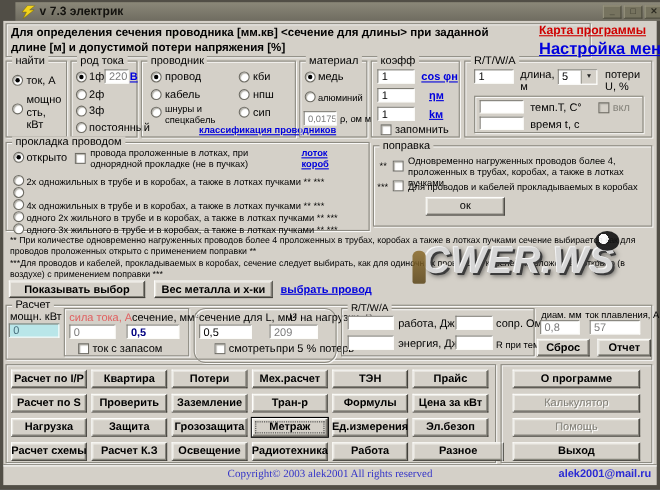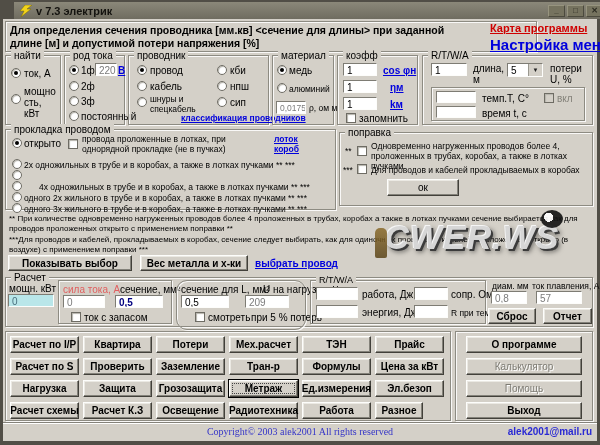--- a/index.html
+++ b/index.html
@@ -163,21 +163,21 @@
       <div class="lbl" style="left:18px;top:8px;">открыто</div>
       <div class="cb" style="left:62px;top:9px;"></div>
       <div class="lbl wrap sm" style="left:76px;top:4px;width:186px;">провода проложенные в лотках, при однорядной прокладке (не в пучках)</div>
       <div class="lbl link sm" style="left:268px;top:4px;">лоток</div>
       <div class="lbl link sm" style="left:268px;top:14px;">короб</div>
 
       <div class="radio" style="left:6px;top:29px;"></div>
       <div class="lbl sm" style="left:18px;top:30px;">2х одножильных в трубе и в коробах, а также в лотках пучками ** ***</div>
       <div class="radio" style="left:6px;top:40px;"></div>
       <div class="radio" style="left:6px;top:51px;"></div>
-      <div class="lbl sm" style="left:33px;top:52px;">4х одножильных в трубе и в коробах, а также в лотках пучками ** ***</div>
+      <div class="lbl sm" style="left:18px;top:52px;">4х одножильных в трубе и в коробах, а также в лотках пучками ** ***</div>
       <div class="radio" style="left:6px;top:62px;"></div>
       <div class="lbl sm" style="left:18px;top:63px;">одного 2х жильного в трубе и в коробах, а также в лотках пучками ** ***</div>
       <div class="radio" style="left:6px;top:73px;"></div>
       <div class="lbl sm" style="left:18px;top:74px;">одного 3х жильного в трубе и в коробах, а также в лотках пучками ** ***</div>
     </div>
 
     <div class="grp" style="left:336px;top:113px;width:254px;height:74px;">
       <div class="leg">поправка</div>
       <div class="lbl sm" style="left:5px;top:13px;">**</div>
       <div class="cb" style="left:17px;top:13px;"></div>
@@ -265,21 +265,21 @@
       <div class="btn" style="left:150px;top:48px;width:69px;height:17px;">Грозозащита</div>
       <div class="btn focus" style="left:223px;top:48px;width:69px;height:17px;">Метраж</div>
       <div class="btn" style="left:296px;top:48px;width:69px;height:17px;">Ед.измерения</div>
       <div class="btn" style="left:369px;top:48px;width:69px;height:17px;">Эл.безоп</div>
 
       <div class="btn" style="left:4px;top:70px;width:69px;height:17px;">Расчет схемы</div>
       <div class="btn" style="left:77px;top:70px;width:69px;height:17px;">Расчет К.З</div>
       <div class="btn" style="left:150px;top:70px;width:69px;height:17px;">Освещение</div>
       <div class="btn" style="left:223px;top:70px;width:69px;height:17px;">Радиотехника</div>
       <div class="btn" style="left:296px;top:70px;width:69px;height:17px;">Работа</div>
-      <div class="btn" style="left:369px;top:70px;width:48px;height:17px;">Разное</div>
+      <div class="btn" style="left:369px;top:70px;width:83px;height:17px;">Разное</div>
     </div>
 
     <div class="grp" style="left:452px;top:312px;width:138px;height:90px;">
       <div class="btn" style="left:10px;top:4px;width:116px;height:17px;">О программе</div>
       <div class="btn dis" style="left:10px;top:26px;width:116px;height:17px;">Калькулятор</div>
       <div class="btn dis" style="left:10px;top:48px;width:116px;height:17px;">Помощь</div>
       <div class="btn" style="left:10px;top:70px;width:116px;height:17px;">Выход</div>
     </div>
 
     <div class="sep"></div>

